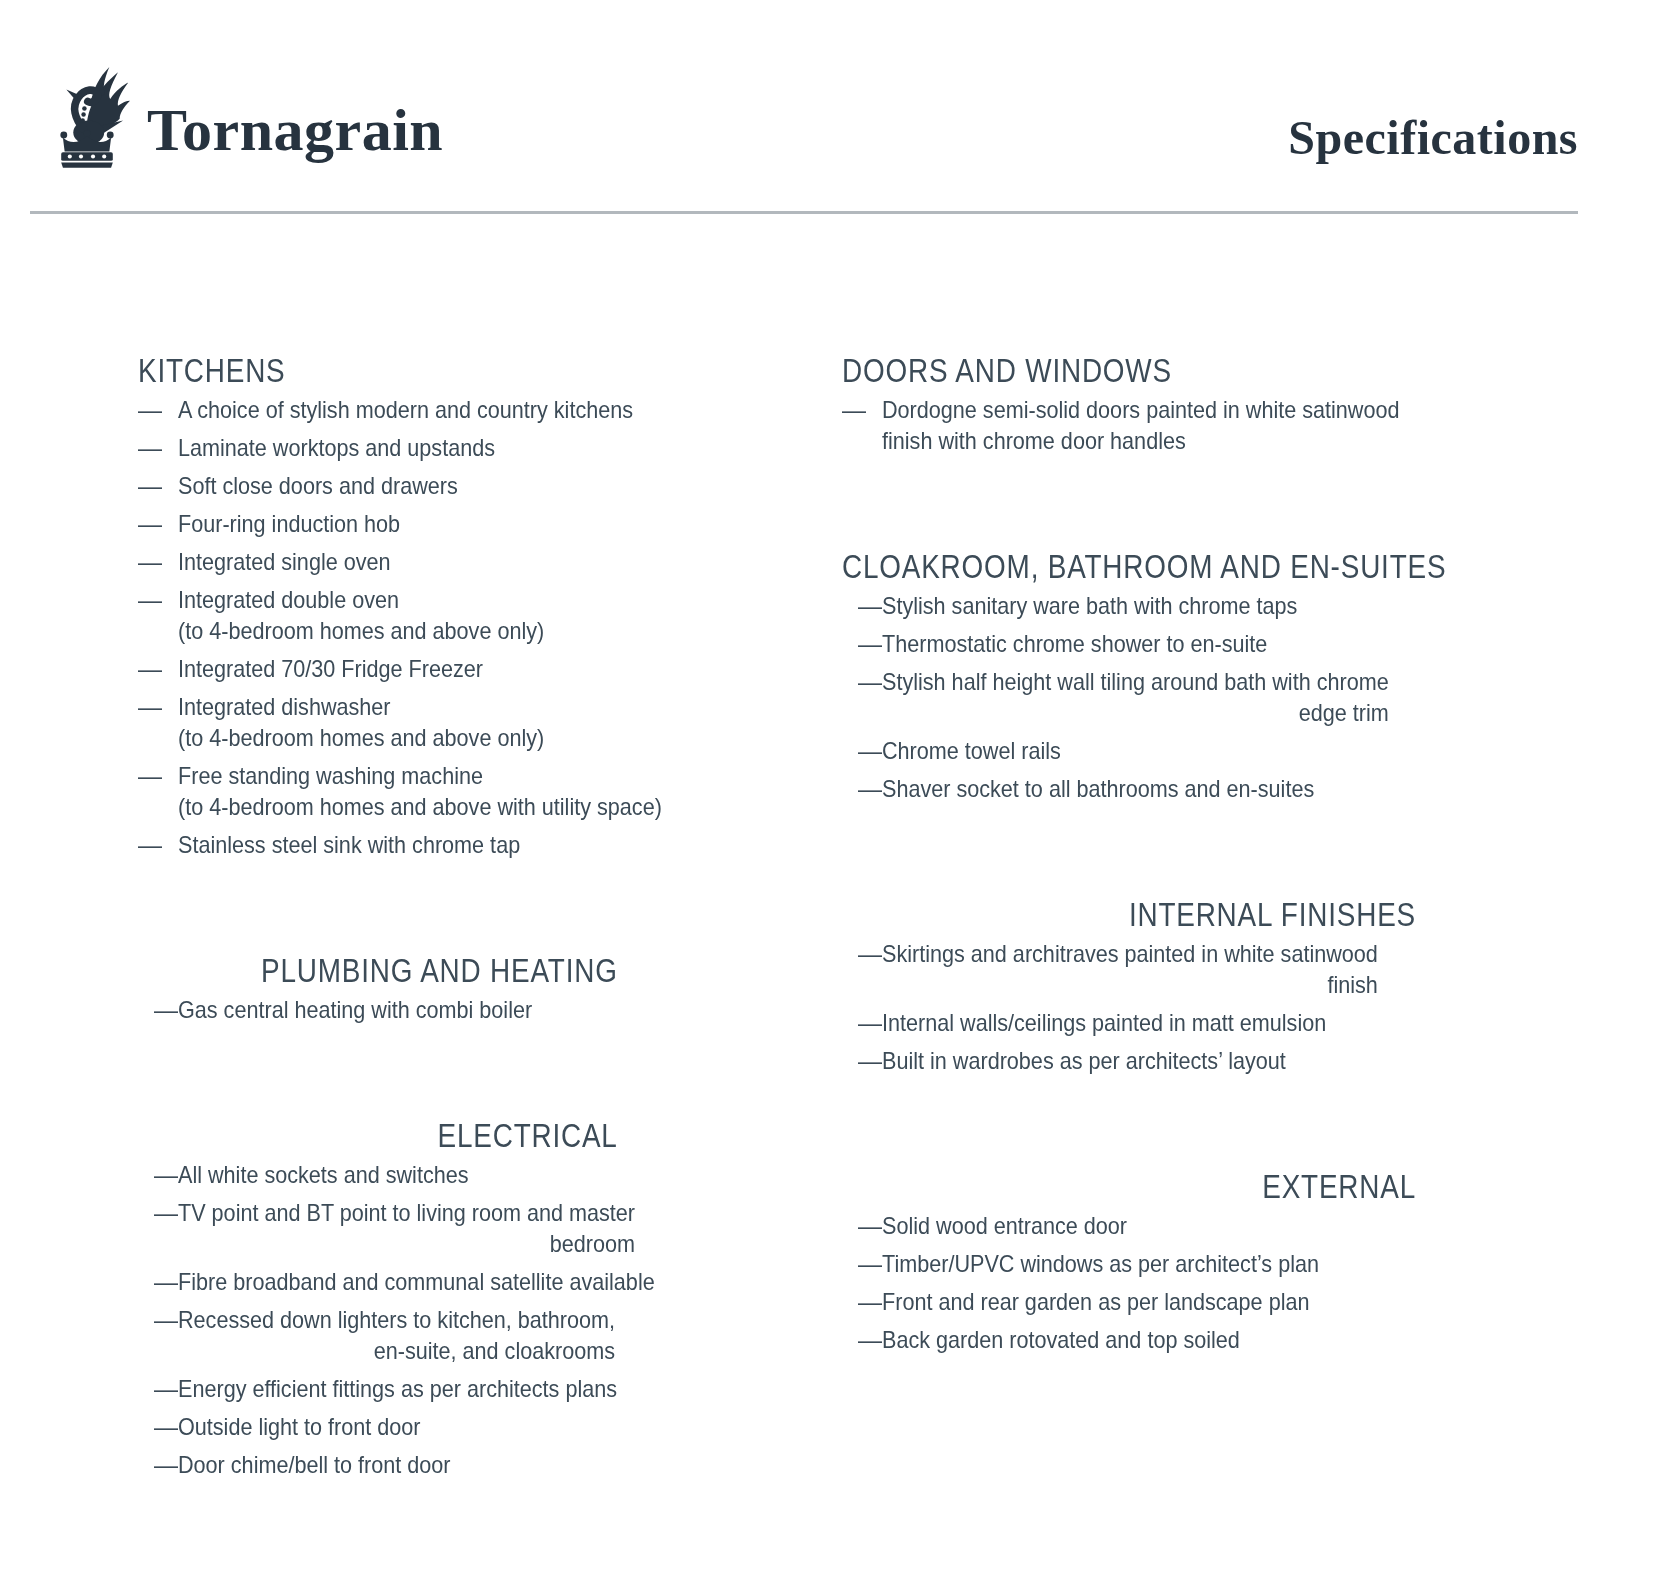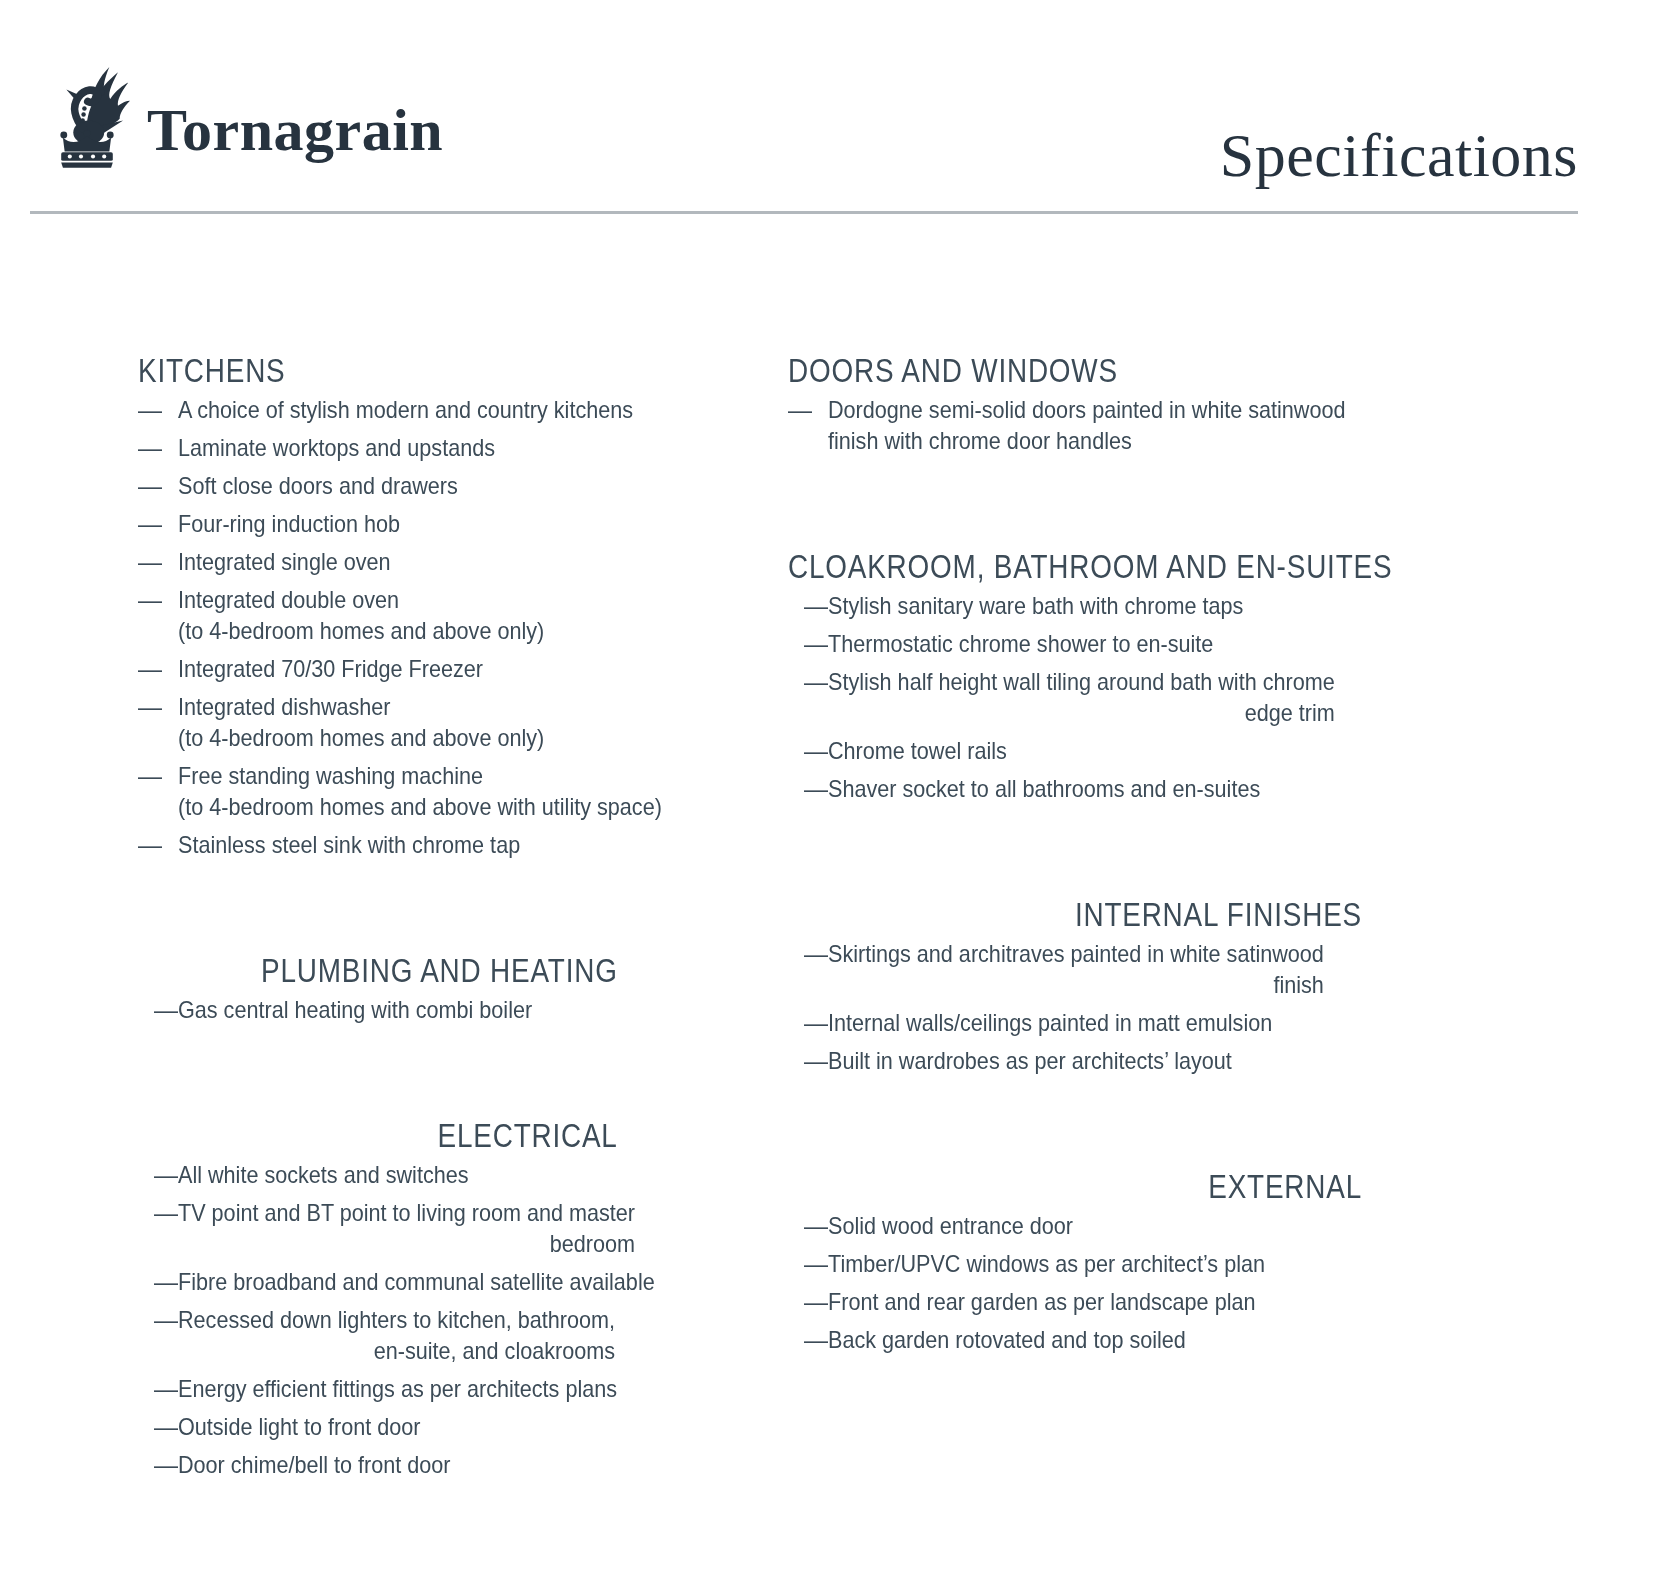--- a/index.html
+++ b/index.html
@@ -22,31 +22,31 @@
   .header{position:absolute;top:0;left:0;right:0;height:213px;}
   .logo{position:absolute;left:44px;top:55px;width:86px;height:124px;}
   .logo svg{display:block;width:100%;height:100%;fill:var(--brand-ink);}
   .wordmark{
     position:absolute;left:147px;top:100px;
     font-family:"Liberation Serif","DejaVu Serif",serif;
     font-weight:700;font-size:60px;line-height:60px;
     letter-spacing:0.5px;color:var(--brand-ink);white-space:nowrap;
   }
   .doc-title{
-    position:absolute;right:76px;top:124px;
+    position:absolute;right:76px;top:107px;
     font-family:"Liberation Serif","DejaVu Serif",serif;
-    font-weight:400;font-size:62px;line-height:62px;
+    font-weight:700;font-size:48px;line-height:62px;
     letter-spacing:0.5px;color:var(--brand-ink);white-space:nowrap;
   }
   .divider{position:absolute;top:211px;left:30px;right:76px;height:3px;background:var(--divider);}
 
   
   .content{
     position:absolute;top:352px;left:138px;right:40px;
-    display:grid;grid-template-columns:585px 700px;column-gap:65px;
+    display:grid;grid-template-columns:585px 700px;column-gap:119px;
   }
   .spec-section + .spec-section{margin-top:92px;text-align:right;}
   .section-heading{
     margin:0 0 6px 0;
     font-size:34px;line-height:36px;font-weight:400;
     letter-spacing:1px;color:var(--text);
     transform:scaleX(0.82);transform-origin:0 50%;
     white-space:nowrap;
   }
   .spec-item{display:flex;align-items:flex-start;margin-bottom:7px;}

